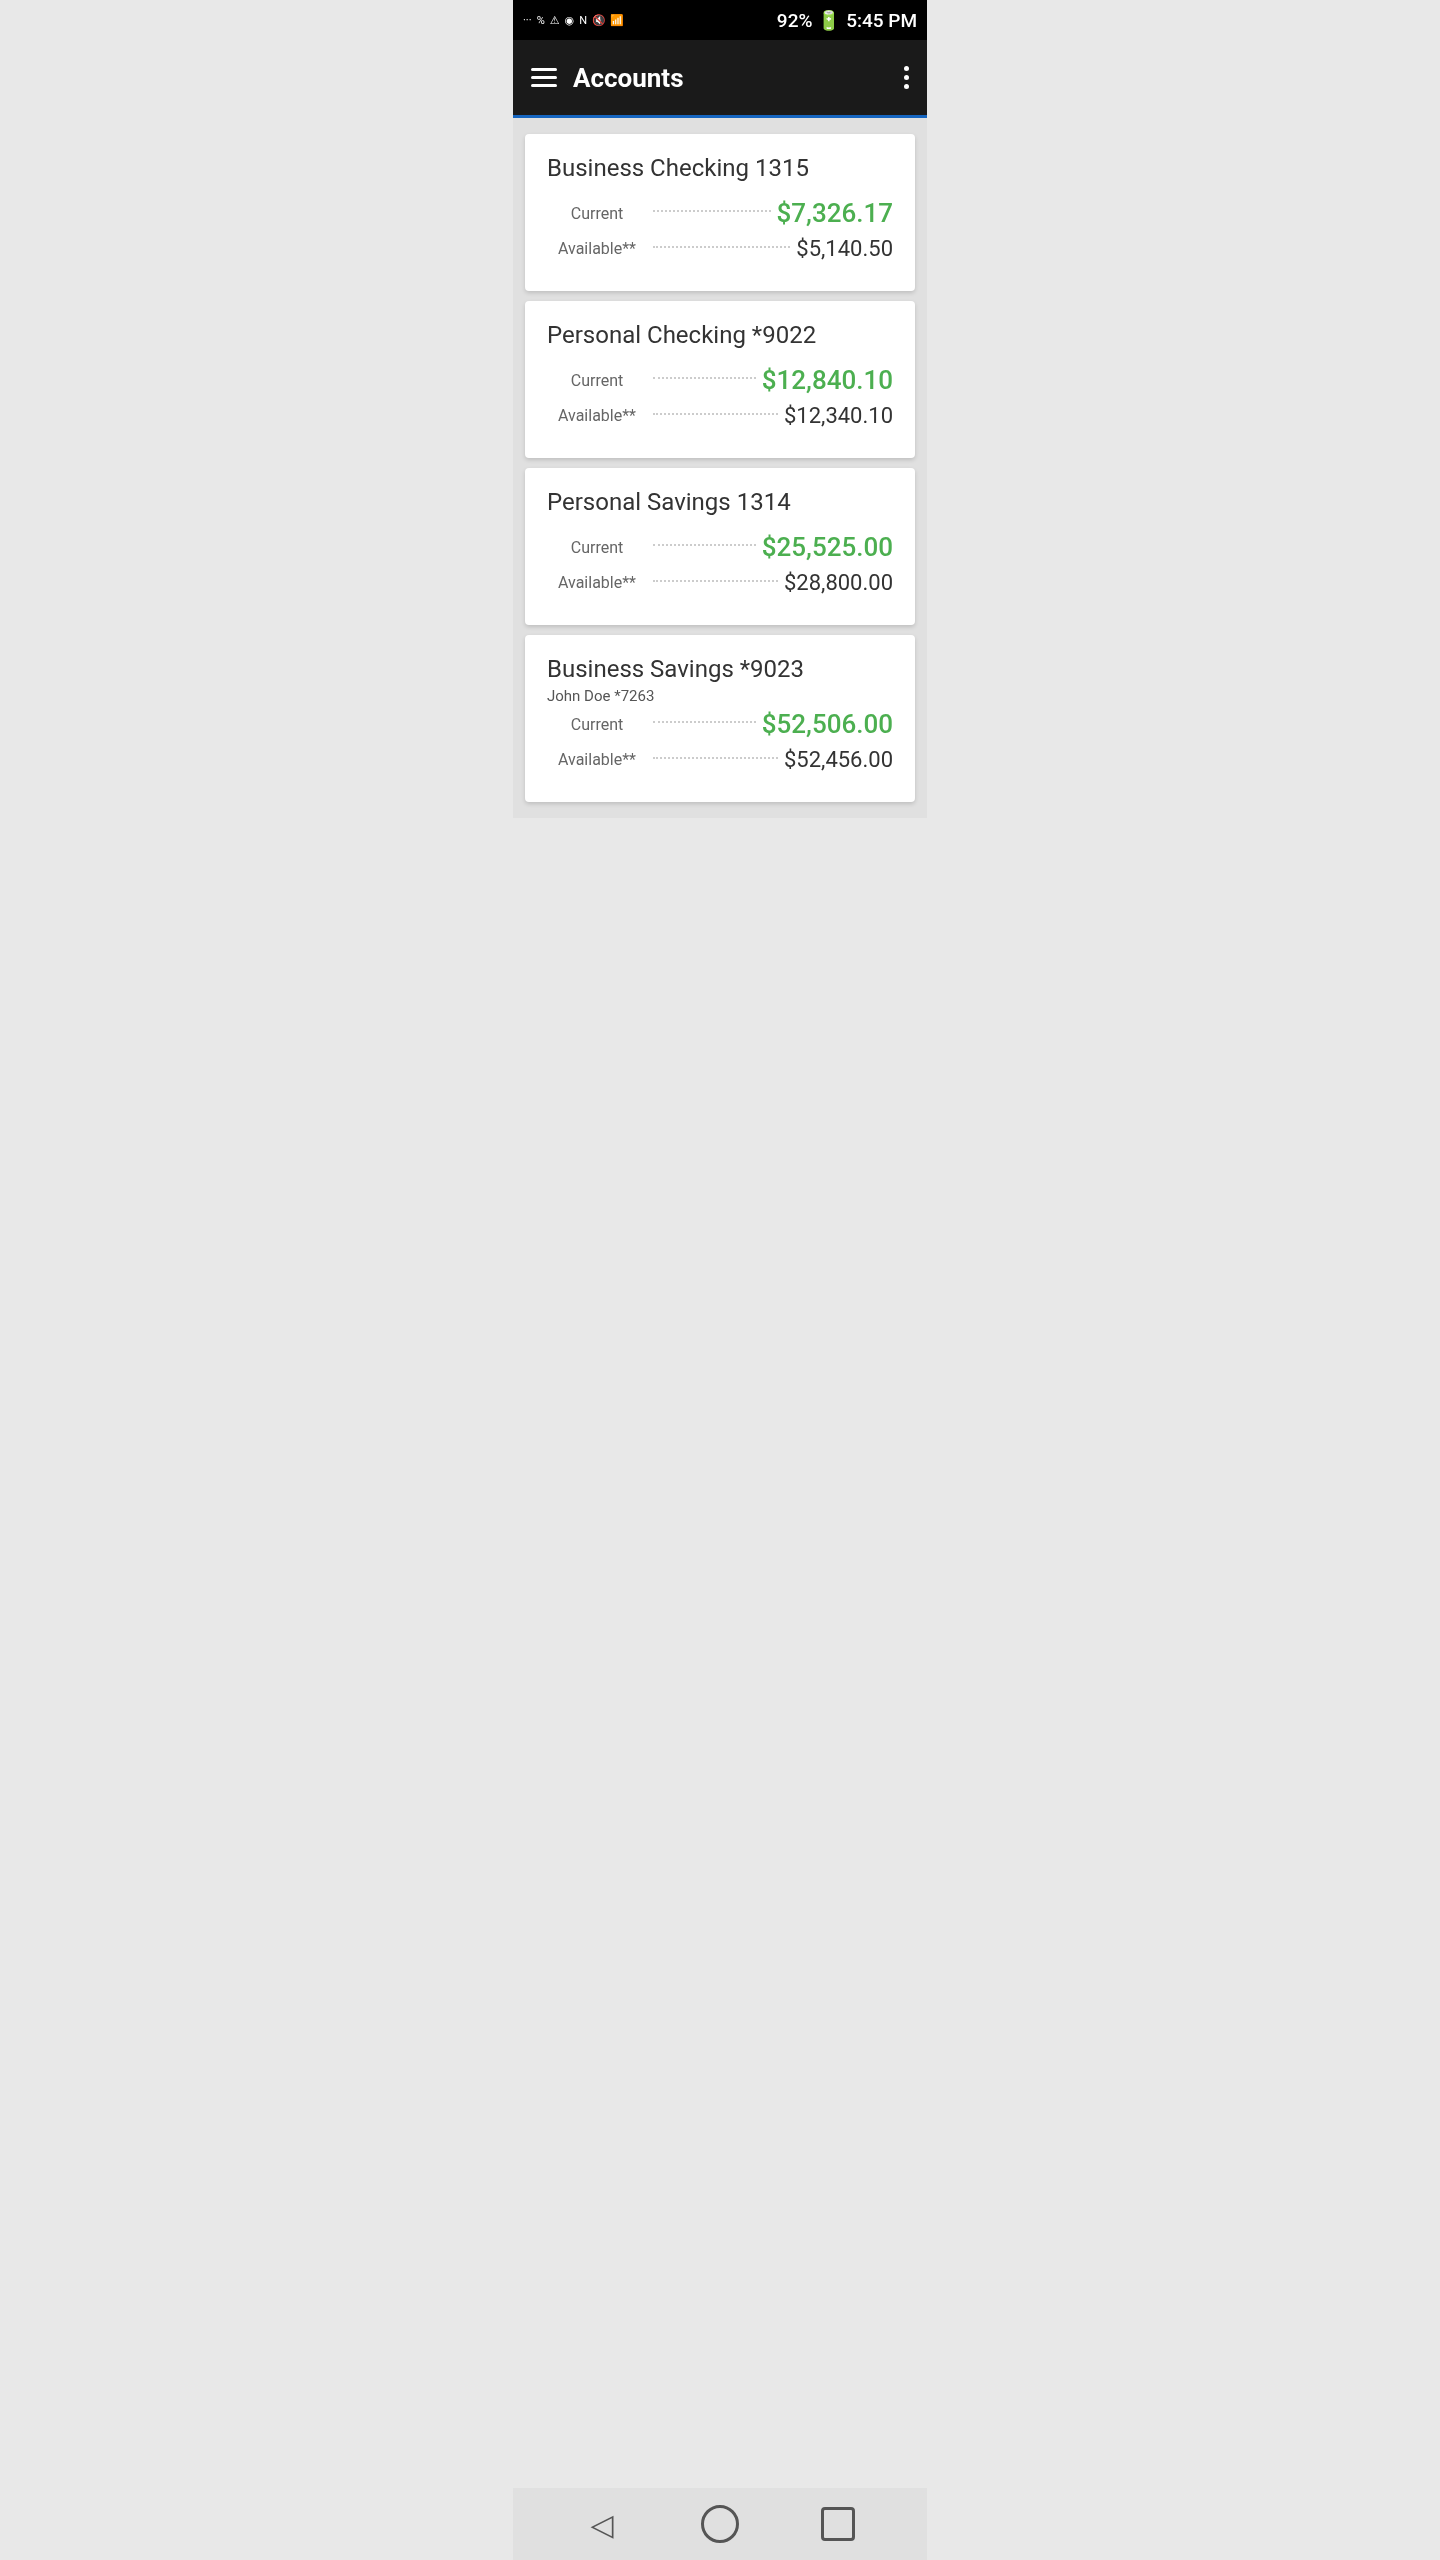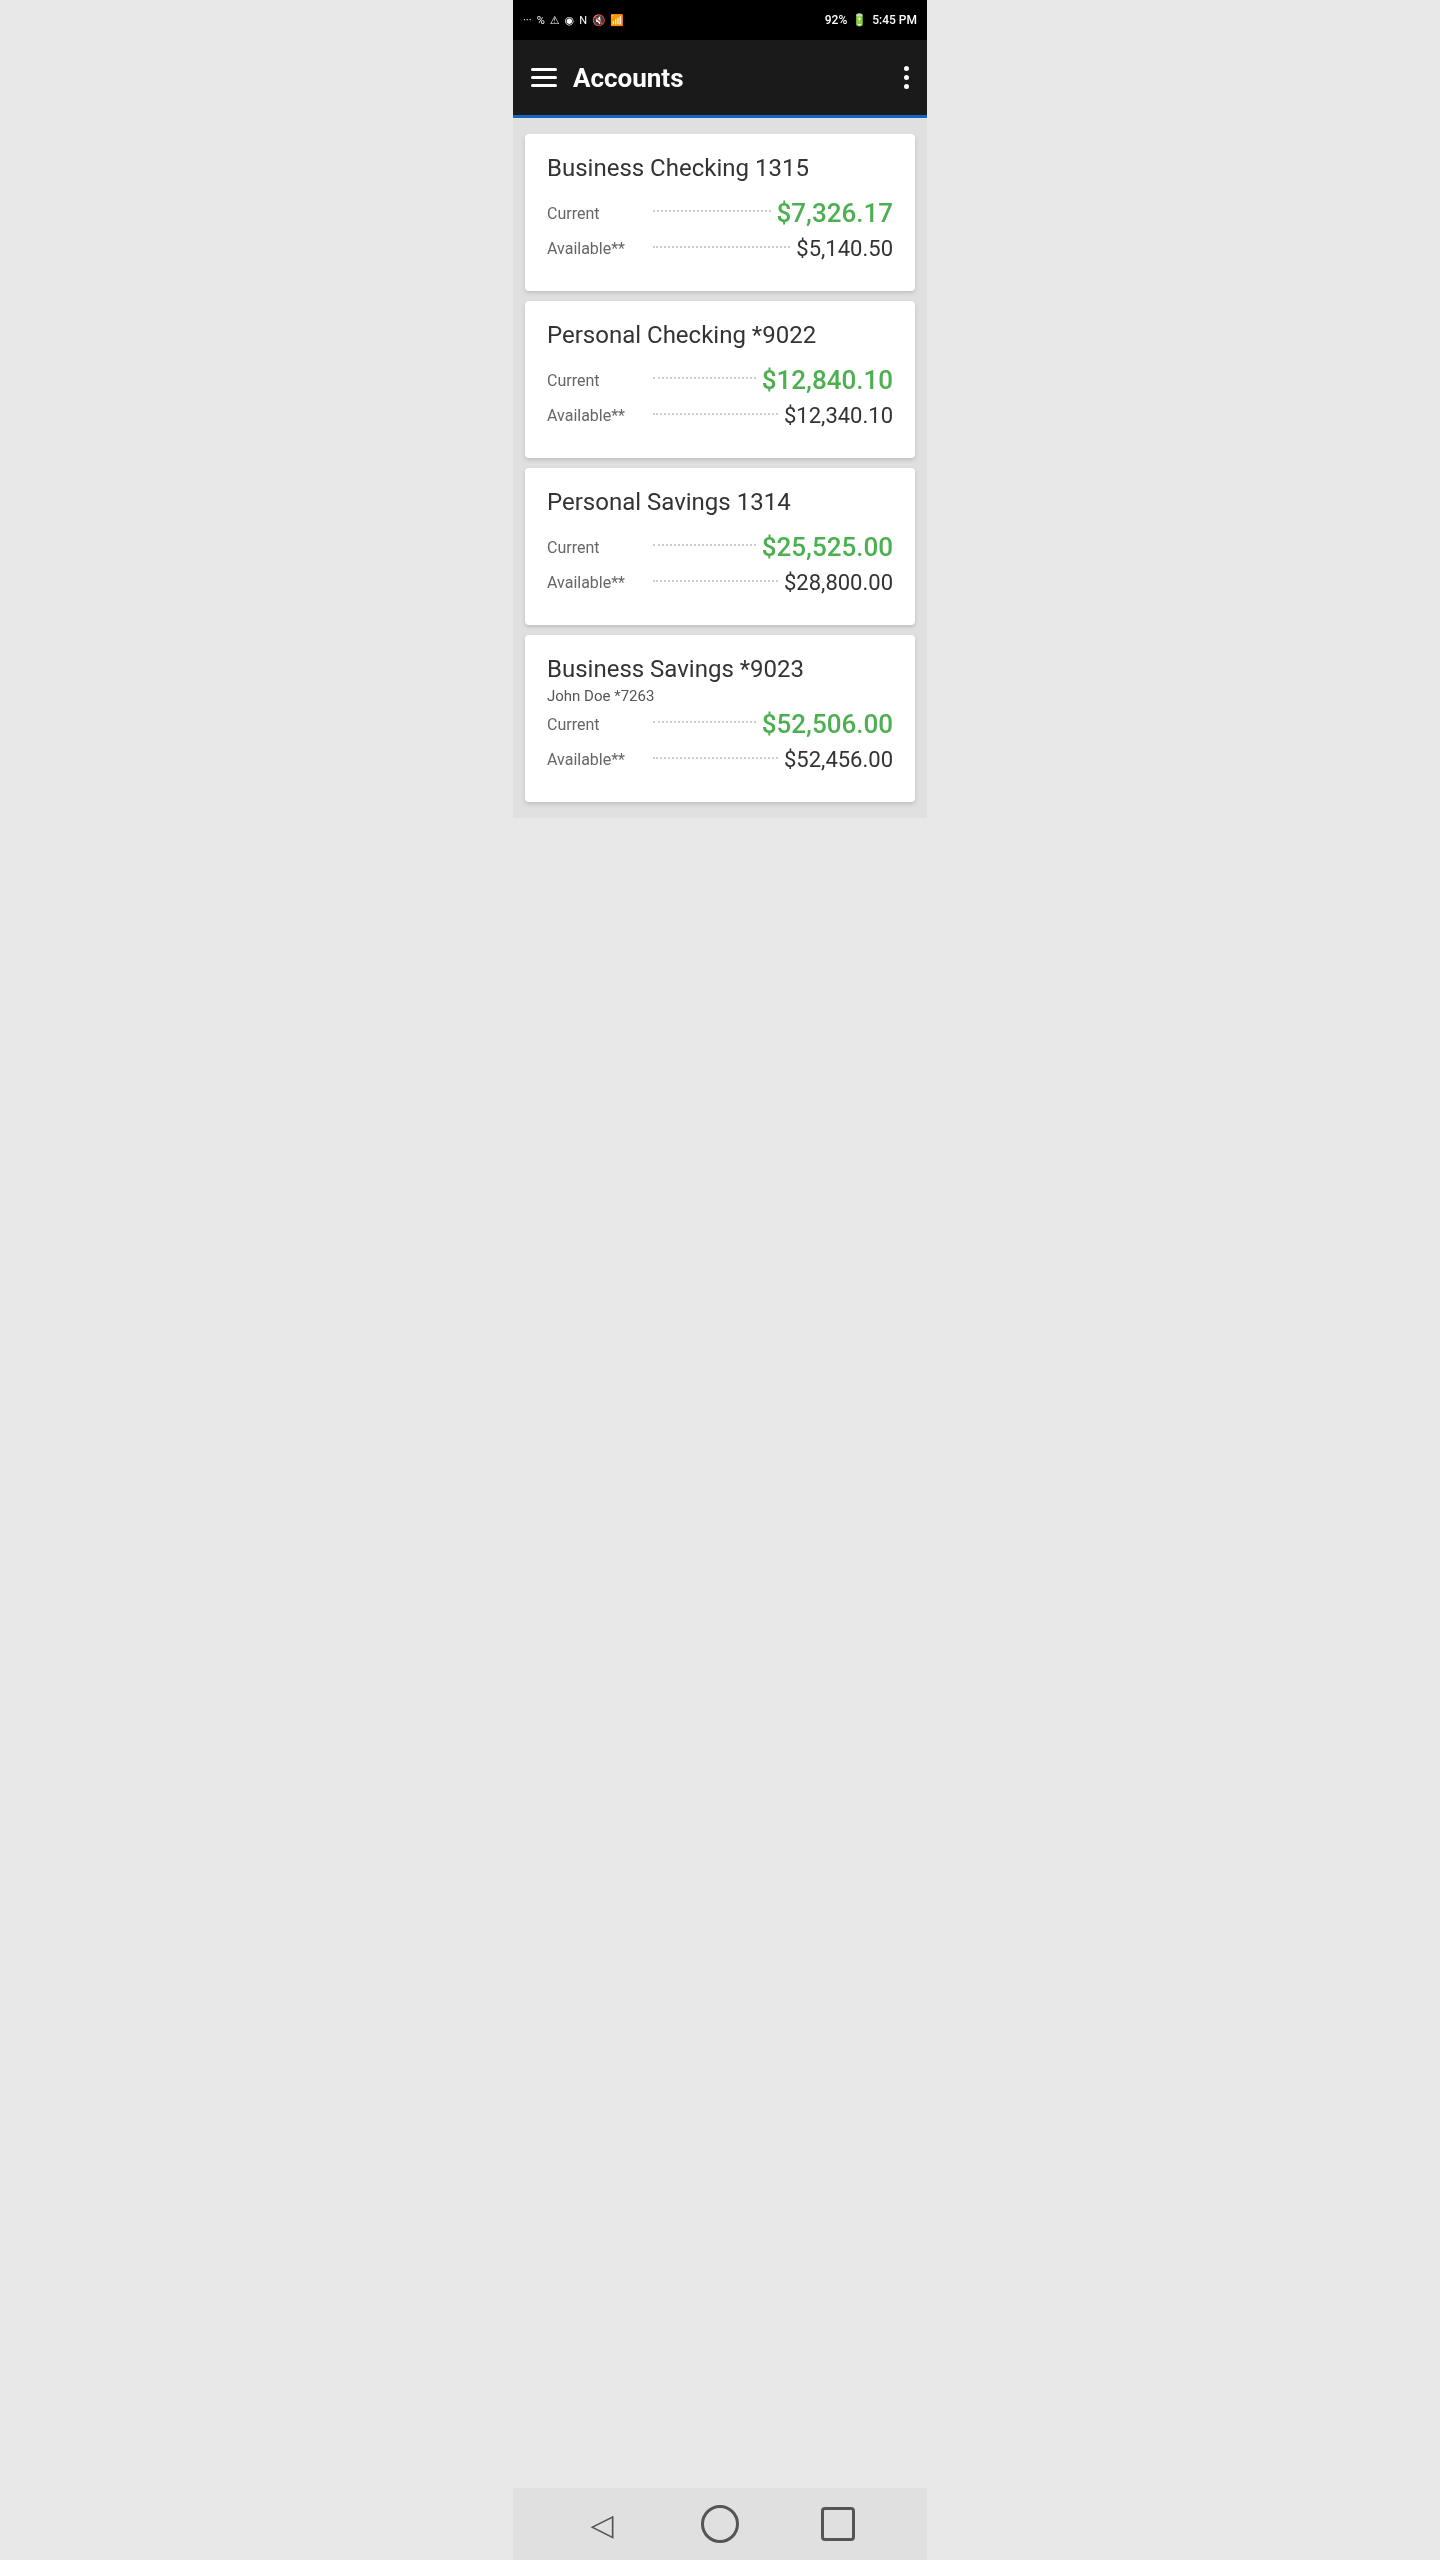--- a/index.html
+++ b/index.html
@@ -31,21 +31,21 @@
     .status-left {
       display: flex;
       align-items: center;
       gap: 5px;
     }
 
     .status-right {
       display: flex;
       align-items: center;
       gap: 5px;
-      font-size: 12px;
+      font-size: 19px;
       font-weight: 500;
     }
 
     .status-icon {
       font-size: 11px;
     }
 
     .app-bar {
       background-color: #1a1a1a;
       color: #fff;
@@ -123,20 +123,21 @@
       color: #555;
       margin-top: -12px;
       margin-bottom: 4px;
     }
 
     .balance-row {
       display: flex;
       align-items: center;
       justify-content: space-between;
       margin-bottom: 8px;
+      text-align: center;
     }
 
     .balance-label {
       font-size: 16px;
       color: #666;
       flex-shrink: 0;
       min-width: 100px;
     }
 
     .dotted-line {

